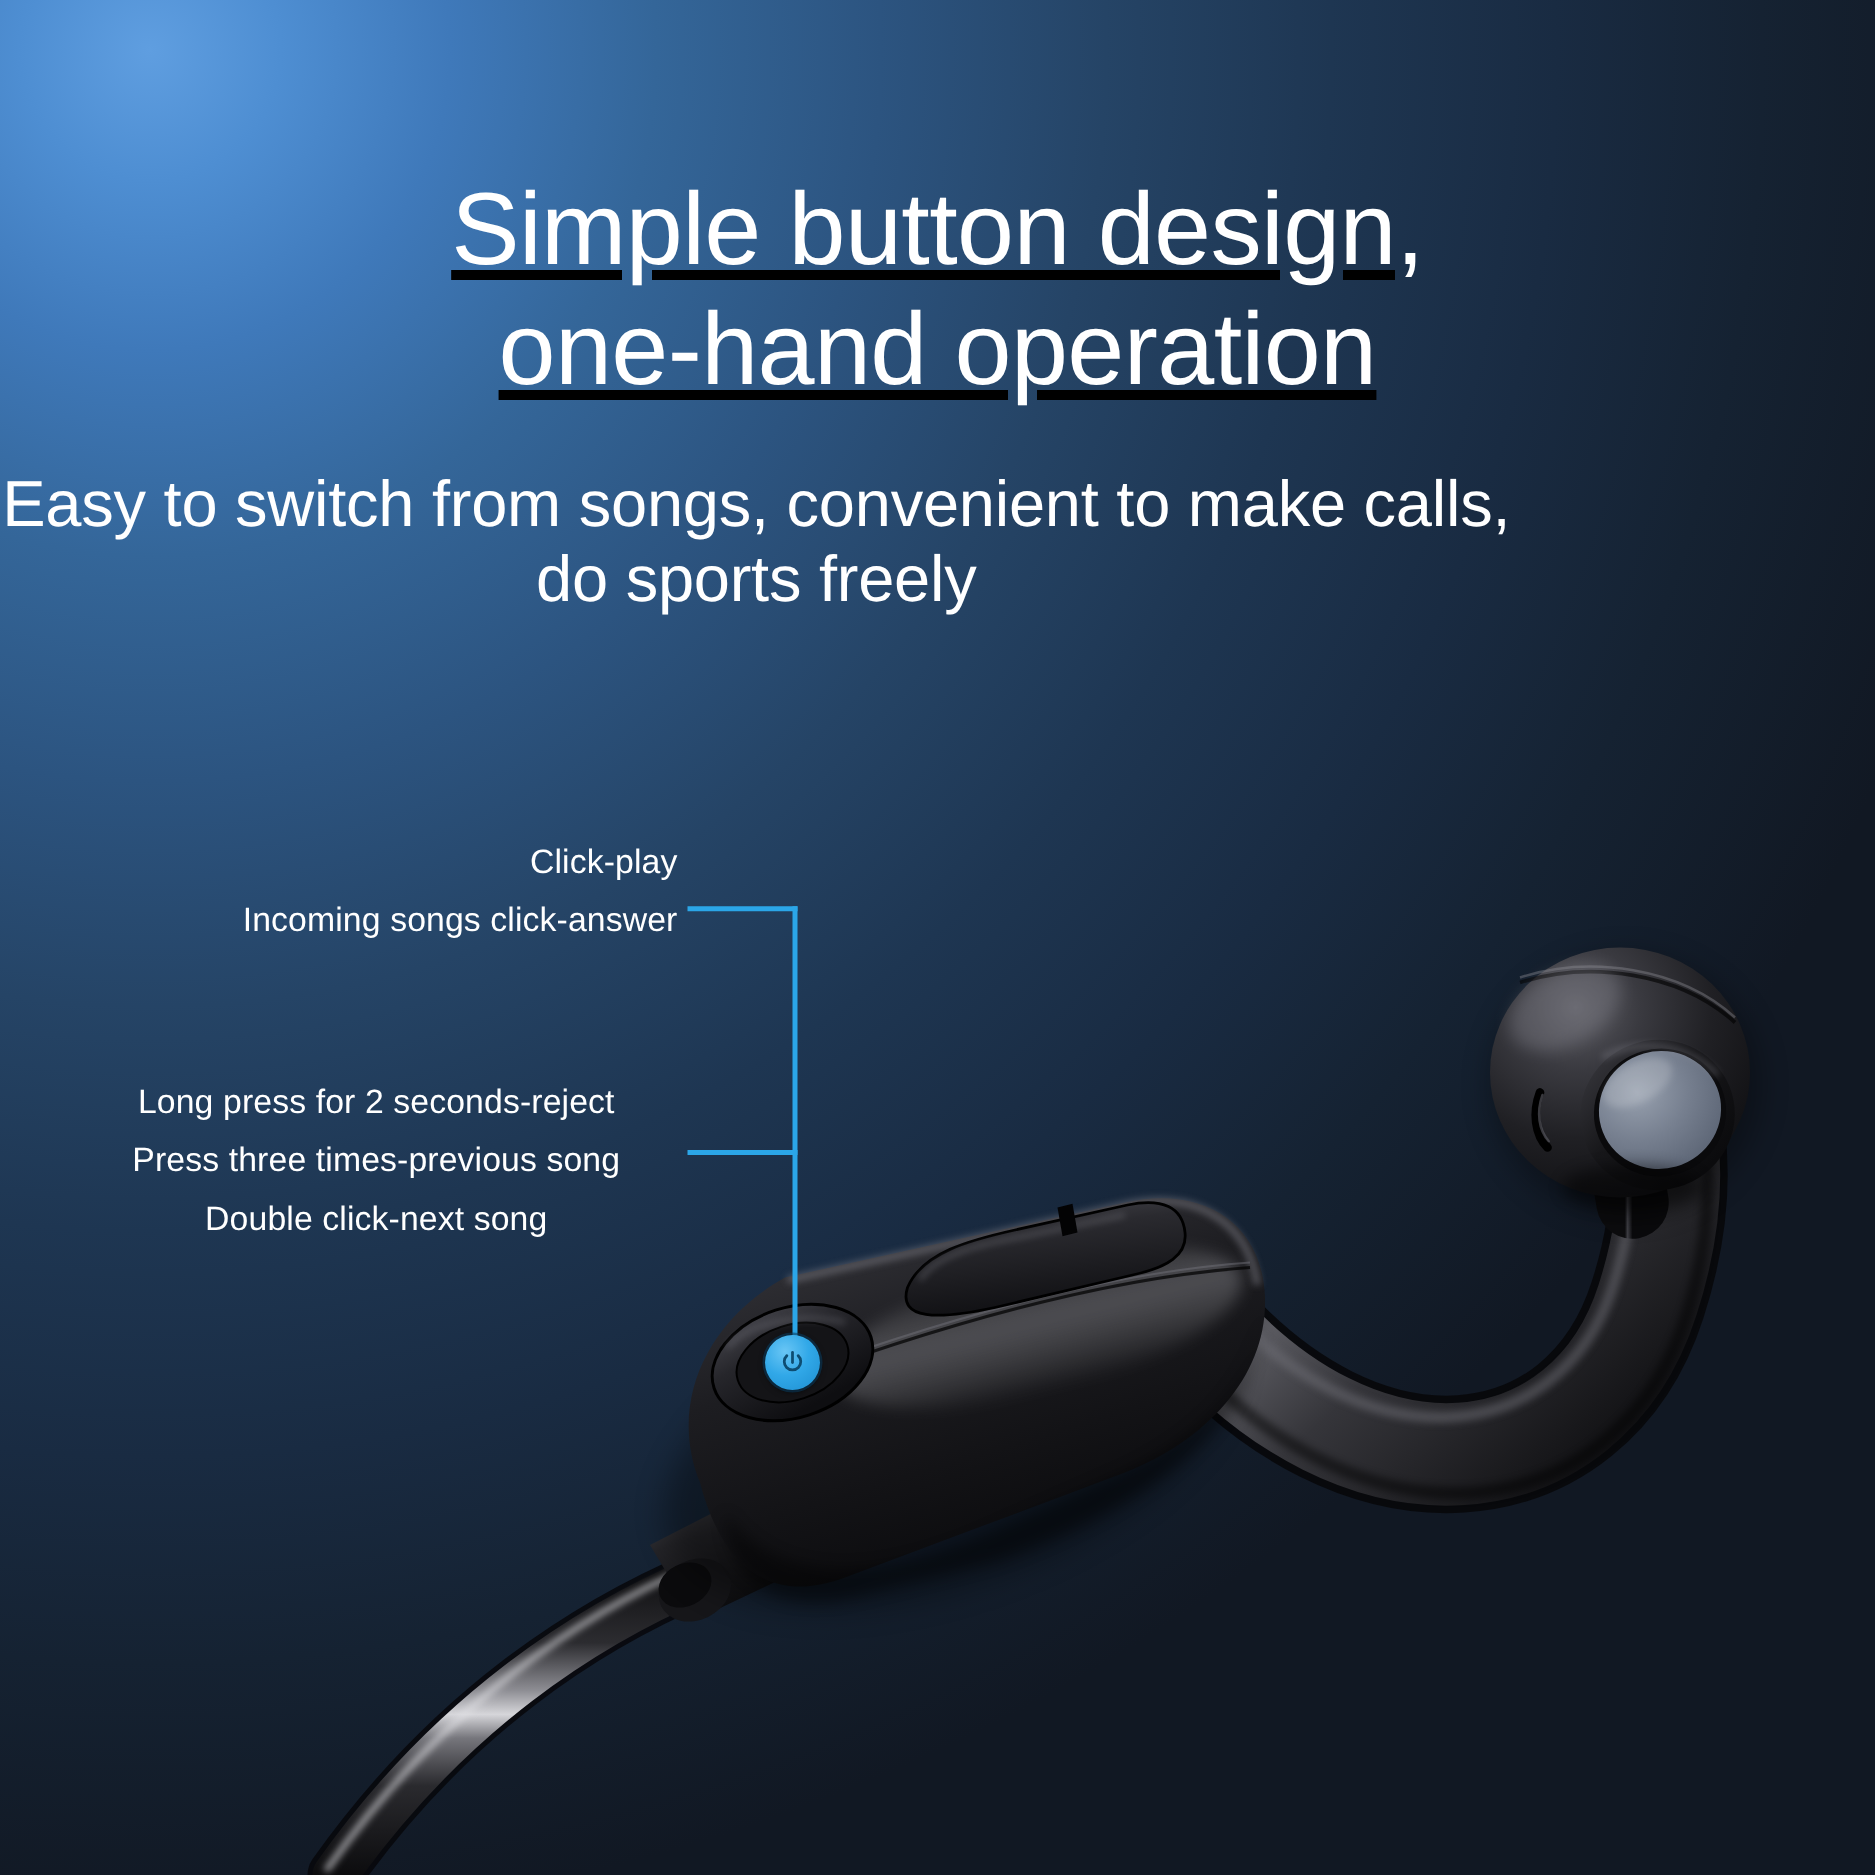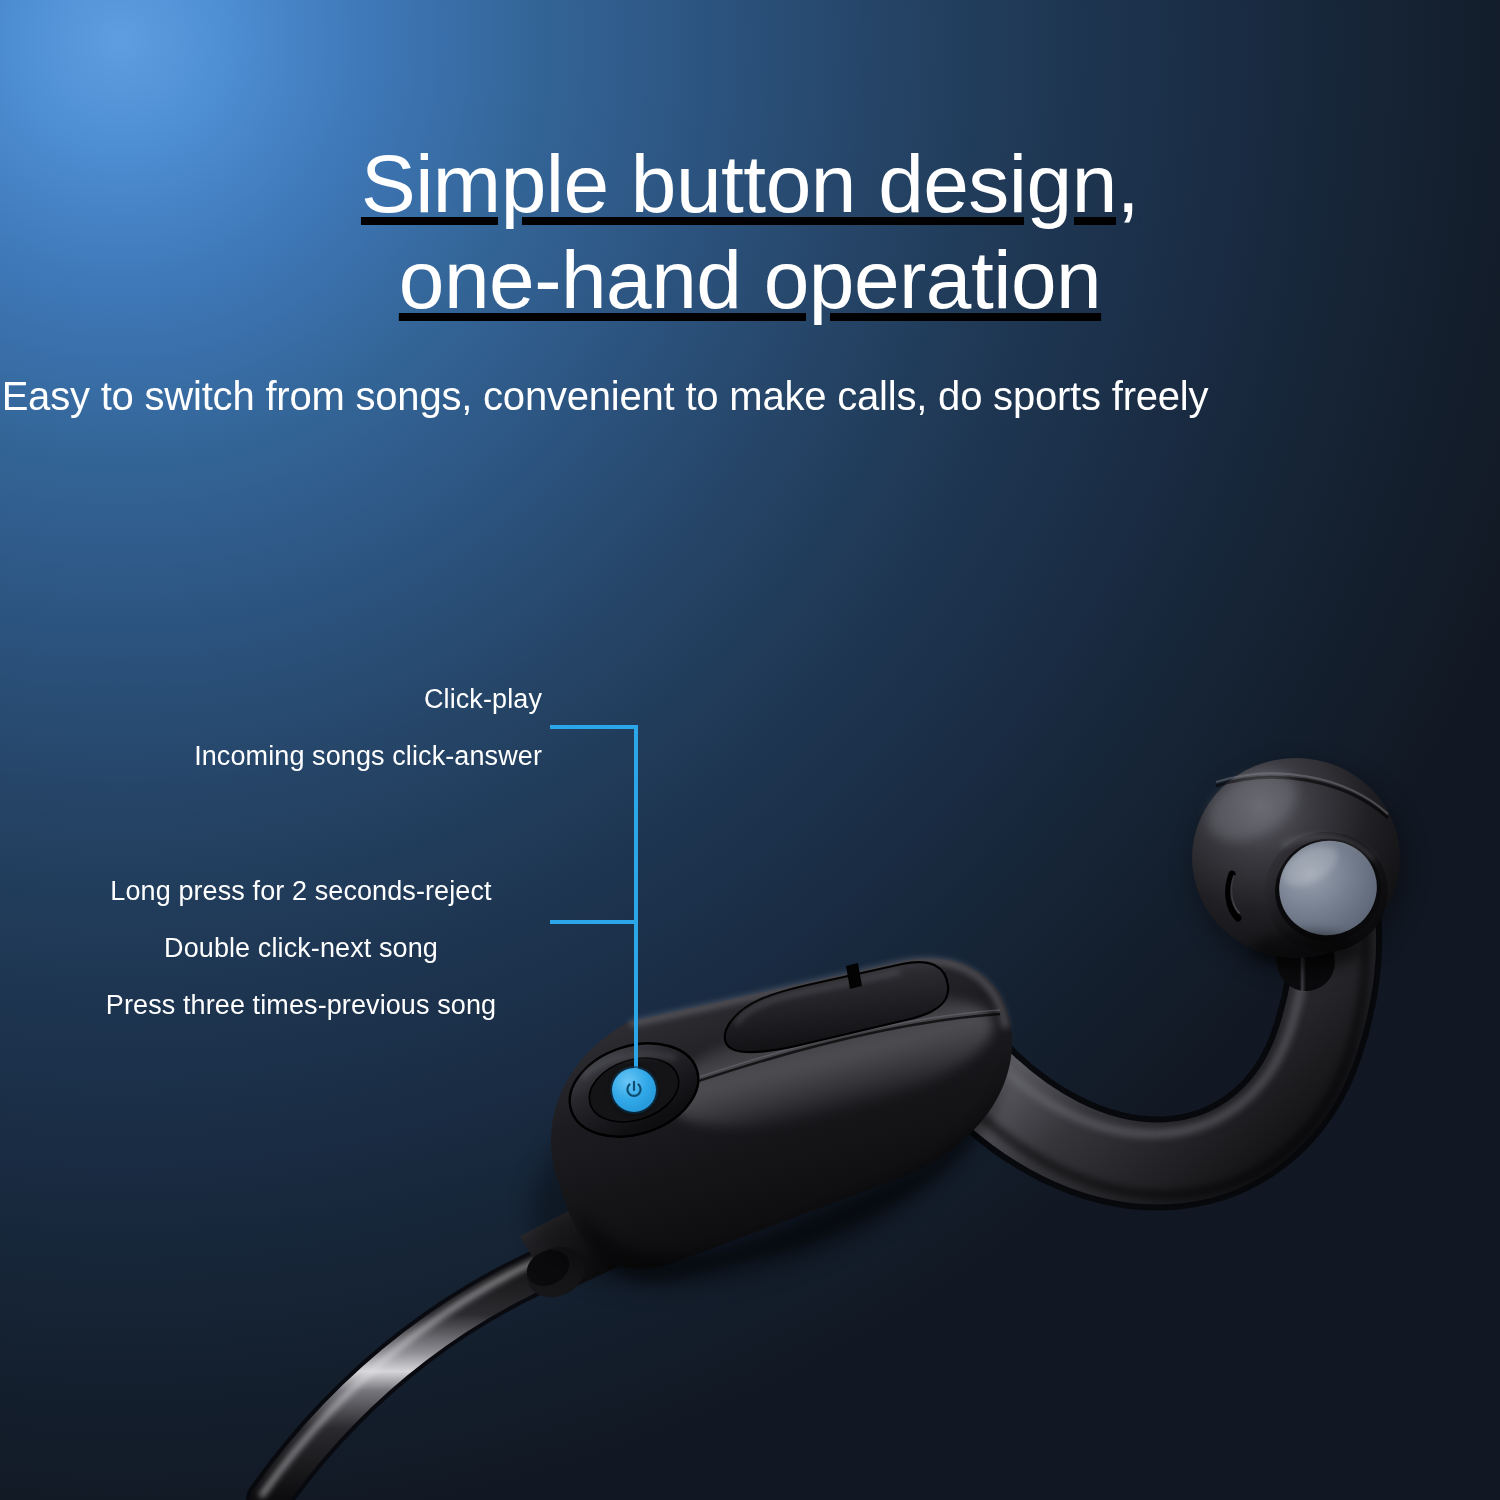--- a/index.html
+++ b/index.html
@@ -44,39 +44,39 @@
     font-weight:400;
     letter-spacing:-0.5px;
     white-space:pre-line;
   }
   .subtitle {
     position:absolute;
     left:0; top:374px;
     width:1210px;
     text-align:center;
     color:#ffffff;
-    font-size:40px;
+    font-size:52px;
     font-weight:400;
     letter-spacing:-0.2px;
   }
 
   
   .labels {
     position:absolute;
     left:60px;
     width:482px;
     text-align:right;
     color:#ffffff;
     font-size:27px;
     font-weight:300;
     letter-spacing:0.1px;
   }
   .labels.grp-a { top:666px; }
   .labels.grp-b { top:858px;text-align:center; }
-  .labels .row { height:47px; line-height:47px; white-space:nowrap;margin-top:10px; }
+  .labels .row { height:47px; line-height:47px; white-space:nowrap; }
 
   
   .leader { position:absolute; background:#2ba6e8; }
   #leader-vert  { left:634px; top:725px;  width:4px;  height:368px; }
   #leader-h1    { left:550px; top:725px;  width:88px; height:4px; }
   #leader-h2    { left:550px; top:920px;  width:88px; height:4px; }
 
   
   #product { position:absolute; left:0; top:0; width:1500px; height:1500px; }
 
@@ -286,22 +286,22 @@
   <div class="leader" id="leader-h1"></div>
   <div class="leader" id="leader-h2"></div>
 
   <div class="labels grp-a">
     <div class="row">Click-play</div>
     <div class="row">Incoming songs click-answer</div>
   </div>
 
   <div class="labels grp-b">
     <div class="row">Long press for 2 seconds-reject</div>
+    <div class="row">Press three times-previous song</div>
     <div class="row">Double click-next song</div>
-    <div class="row">Press three times-previous song</div>
   </div>
 
   <div id="power-btn">
     <svg id="power-glyph" viewBox="0 0 24 24">
       <path d="M12 3.2 V 12" fill="none" stroke="#0d4d72" stroke-width="2.4" stroke-linecap="round"></path>
       <path d="M7.1 6.0 A 7.2 7.2 0 1 0 16.9 6.0" fill="none" stroke="#0d4d72" stroke-width="2.4" stroke-linecap="round"></path>
     </svg>
   </div>
 
 </div>

